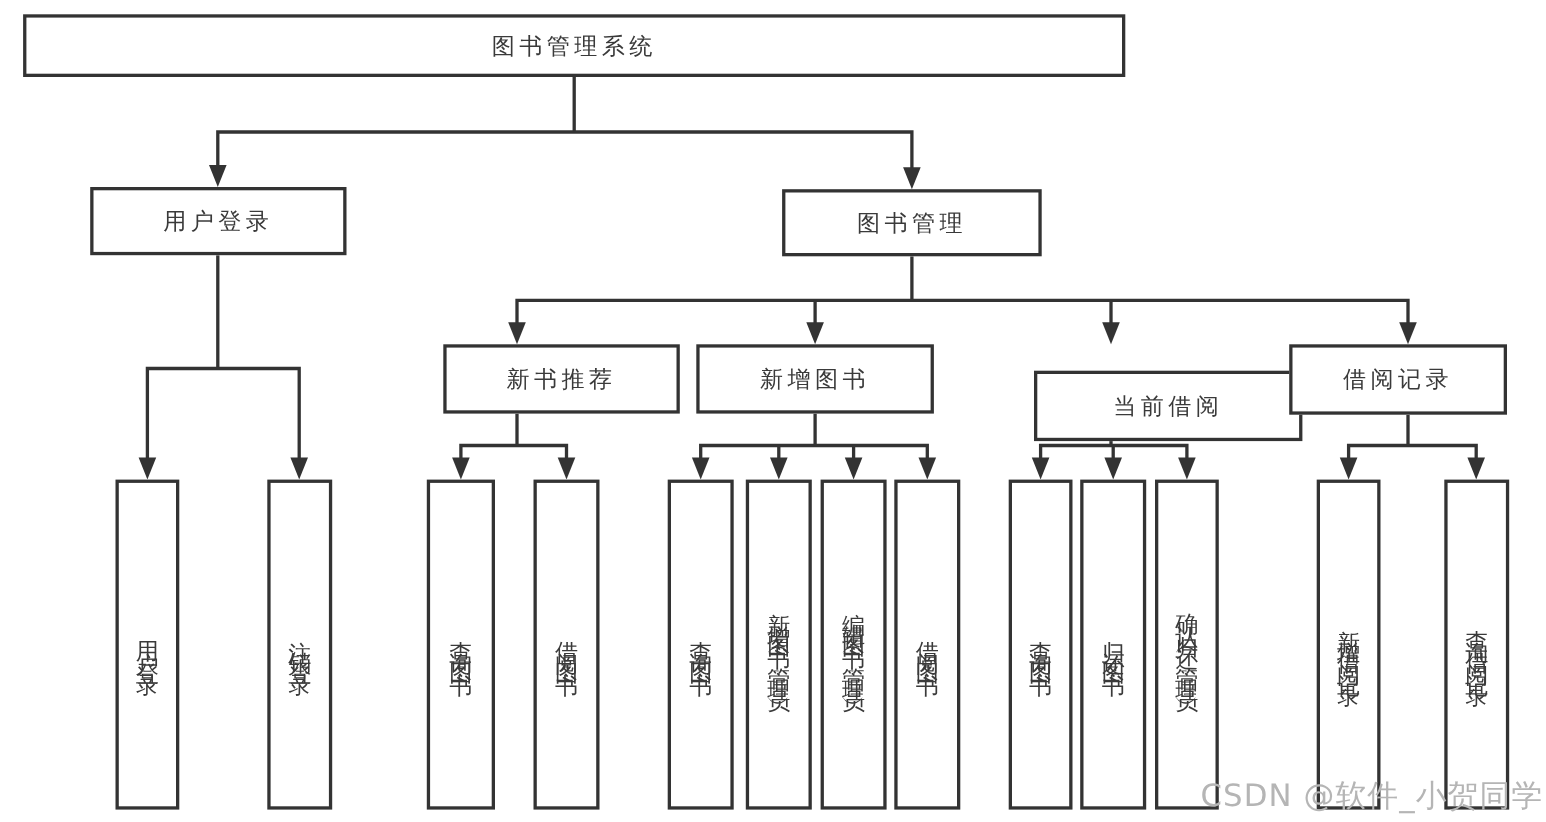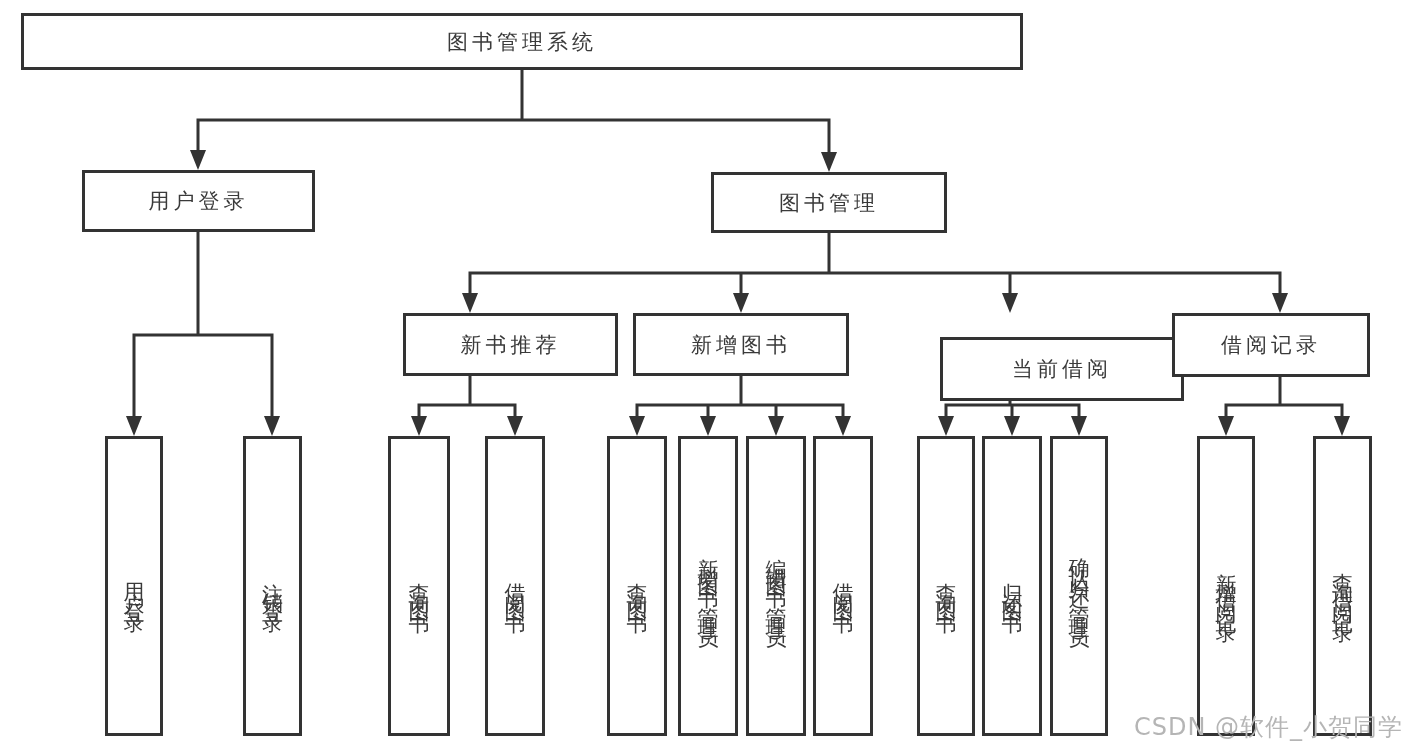--- a/index.html
+++ b/index.html
@@ -14,21 +14,21 @@
     position:absolute;box-sizing:border-box;background:#ffffff;border:3px solid #333333;
     display:flex;align-items:center;justify-content:center;z-index:1;
     font-size:21px;letter-spacing:4px;white-space:nowrap;
   }
   .vnode{
     writing-mode:vertical-rl;text-orientation:mixed;
     letter-spacing:10px;font-size:21px;white-space:normal;
   }
   .watermark{
     position:absolute;right:2px;bottom:4px;z-index:2;
-    font-size:24px;letter-spacing:1px;color:#b5b5b5;
+    font-size:28px;letter-spacing:1px;color:#b5b5b5;
   }
 </style>
 </head>
 <body>
 
 <div class="canvas">
 
   <svg class="connectors" width="1405" height="747" viewBox="0 0 1405 747">
     <g>
       <path d="M522 70 V121.5 M196.5 120 H830.5 M198 120 V152 M829 120 V154"></path>

